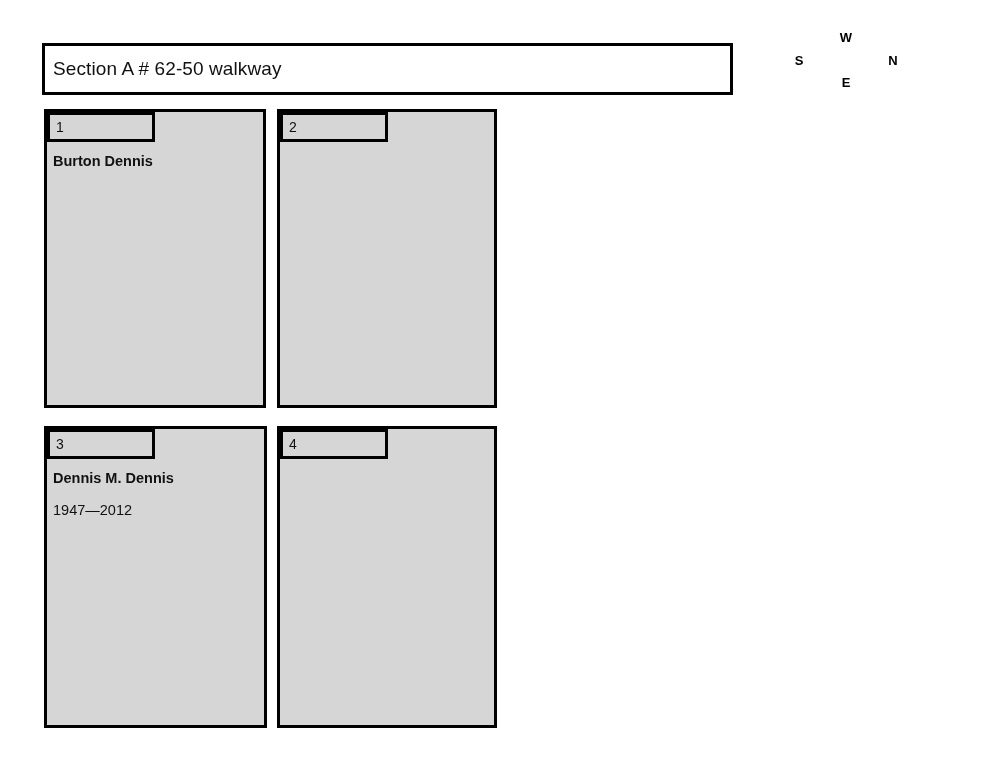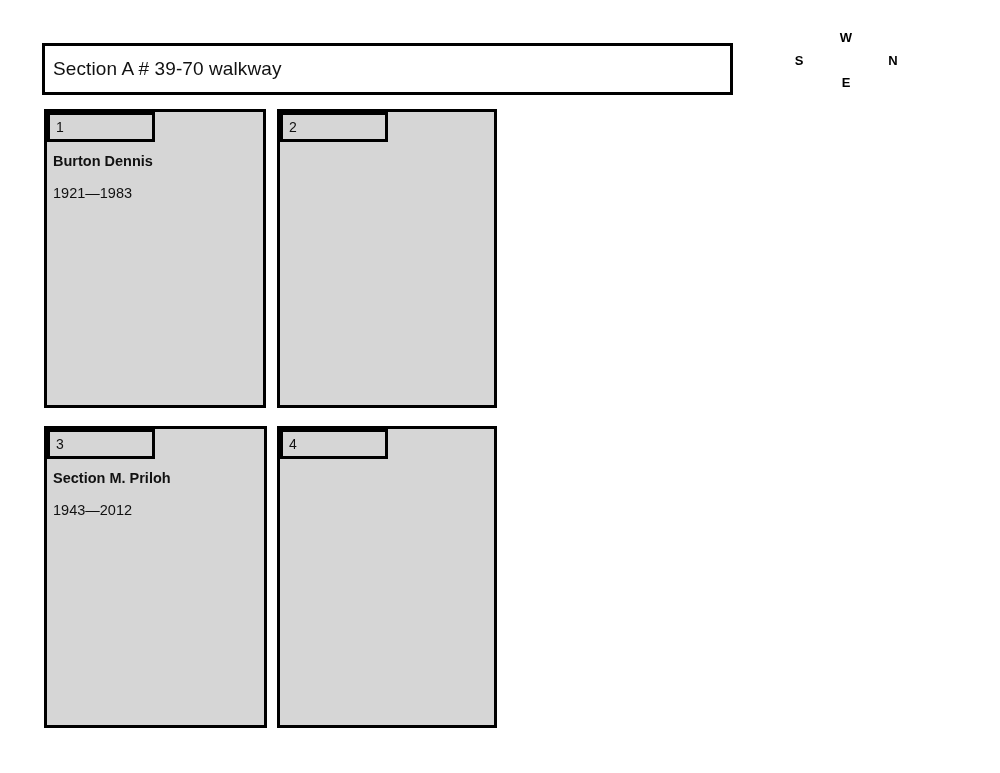--- a/index.html
+++ b/index.html
@@ -120,57 +120,56 @@
   #plot-2 { left: 277px; top: 109px; width: 220px; height: 299px; }
   #plot-3 { left: 44px;  top: 426px; width: 223px; height: 302px; }
   #plot-4 { left: 277px; top: 426px; width: 220px; height: 302px; }
 </style>
 </head>
 <body>
 
 <div id="canvas">
 
   <div class="section-title-box">
-    <span class="section-title-text">Section A # 39-70 walkway</span>
+    <span class="section-title-text">Section A # 62-50 walkway</span>
   </div>
 
   <div class="compass">
     <span class="compass-label compass-w">W</span>
     <span class="compass-label compass-s">S</span>
     <span class="compass-label compass-n">N</span>
     <span class="compass-label compass-e">E</span>
   </div>
 
   <div class="plot" id="plot-1">
     <div class="plot-badge">
       <span class="plot-badge-num">1</span>
     </div>
     <div class="plot-body">
       <p class="plot-name">Burton Dennis</p>
-      <p class="plot-dates">1921—1983</p>
     </div>
   </div>
 
   <div class="plot is-empty" id="plot-2">
     <div class="plot-badge">
       <span class="plot-badge-num">2</span>
     </div>
     <div class="plot-body">
       
       
     </div>
   </div>
 
   <div class="plot" id="plot-3">
     <div class="plot-badge">
       <span class="plot-badge-num">3</span>
     </div>
     <div class="plot-body">
-      <p class="plot-name">Section M. Priloh</p>
-      <p class="plot-dates">1943—2012</p>
+      <p class="plot-name">Dennis M. Dennis</p>
+      <p class="plot-dates">1947—2012</p>
     </div>
   </div>
 
   <div class="plot is-empty" id="plot-4">
     <div class="plot-badge">
       <span class="plot-badge-num">4</span>
     </div>
     <div class="plot-body">
       
       

